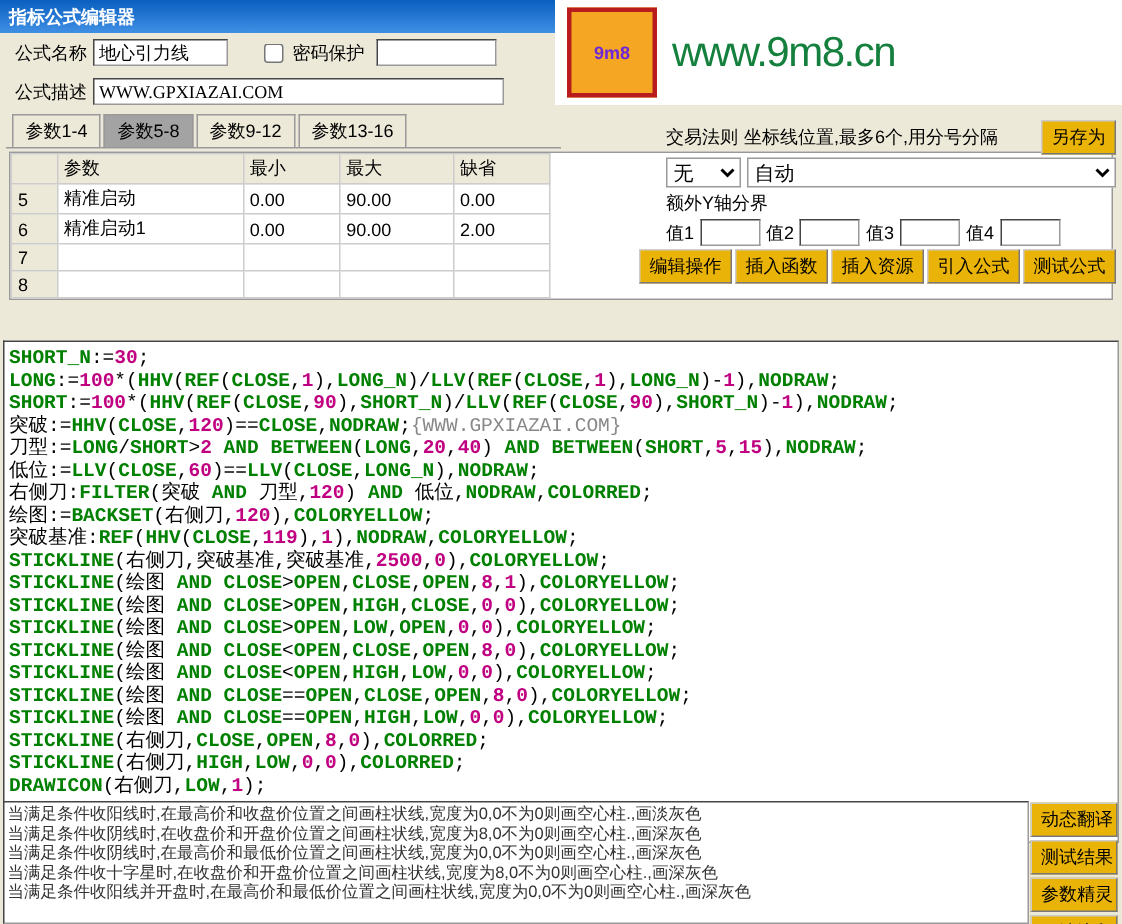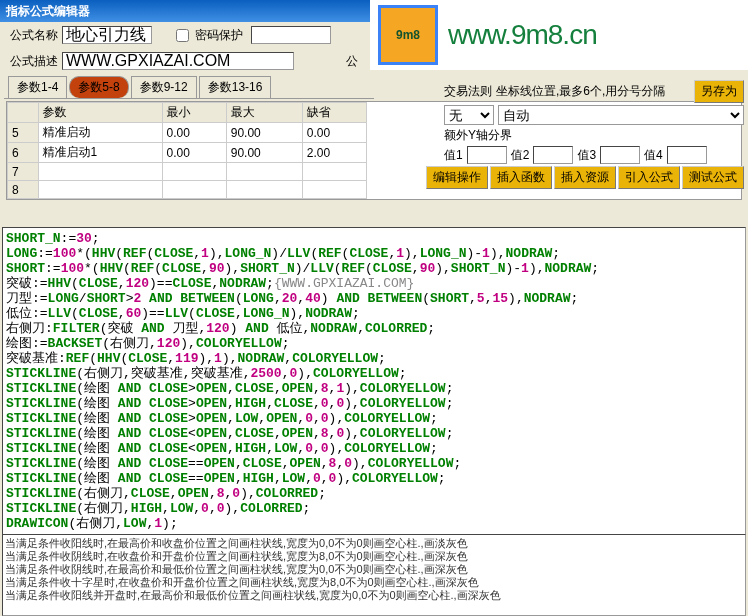--- a/index.html
+++ b/index.html
@@ -1,26 +1,26 @@
 <!DOCTYPE html>
 <html><head>
 <meta charset="utf-8">
 <style>
 * { box-sizing: border-box; margin: 0; padding: 0; }
 body { font-family: "SimSun", "宋体", sans-serif; font-size: 12px; background: #ece9d8; width: 748px; height: 616px; overflow: hidden; position: relative; }
 .titlebar { background: linear-gradient(#0a5fbf, #3f8fe4); color: #fff; height: 22px; line-height: 22px; padding-left: 6px; font-weight: bold; }
 .watermark { position: absolute; top: 0; left: 370px; right: 0; height: 70px; background: #fff; display: flex; align-items: center; z-index: 5; }
-.watermark .logo { width: 60px; height: 60px; background: #f5a623; border: 3px solid #3b82f6; margin-left: 8px; display:flex; align-items:center; justify-content:center; color:#14532d; font-weight:bold; }
+.watermark .logo { width: 60px; height: 60px; background: #f5a623; border: 3px solid #b91c1c; margin-left: 8px; display:flex; align-items:center; justify-content:center; color:#6d28d9; font-weight:bold; }
 .watermark .url { font-size: 28px; font-weight: normal; color: #15803d; margin-left: 10px; letter-spacing: -1px; }
 .form-row { display: flex; align-items: center; padding: 4px 6px; gap: 4px; }
 .form-row label { min-width: 52px; text-align: right; }
-input[type=text] { border: 1px inset #999; height: 18px; padding: 1px 3px; font-family: inherit; font-size: 16px; background:#fff; }
+input[type=text] { border: 1px inset #999; height: 18px; padding: 1px 3px; font-family: inherit; font-size: 12px; background:#fff; }
 .tabs { display: flex; border-bottom: 1px solid #999; padding-left: 4px; margin-top:2px; }
 .tab { border: 1px solid #999; border-bottom: none; padding: 2px 8px; background: #ece9d8; margin-right: 2px; cursor: pointer; }
-.tab.active { background: #c2410c; border-radius: 10px; }
+.tab.active { background: #a3a3a3; }
 .param-table { margin: 2px 6px; border: 1px solid #999; background: #fff; }
 .param-table table { border-collapse: collapse; width: 360px; }
 .param-table th, .param-table td { border: 1px solid #ccc; padding: 1px 4px; font-weight: normal; text-align: left; height: 18px; }
 .param-table th { background: #ece9d8; }
 .right-panel { position: absolute; right: 4px; top: 80px; width: 300px; display:flex; flex-direction:column; gap:2px; }
 .right-row { display:flex; align-items:center; gap:4px; }
 .right-row label {white-space:nowrap;}
 select { border:1px solid #999; height:20px; background:#fff; font-family:inherit;}
 button { font-family: inherit; font-size: 12px; padding: 2px 6px; border: 1px outset #ccc; background: #eab308; cursor:pointer; white-space:nowrap; }
 .btn-row { display:flex; gap:2px; justify-content:flex-end; }
@@ -52,21 +52,21 @@
   <span class="cbwrap" style="margin-left:20px">
     <input type="checkbox" style="">
     <label>密码保护</label>
   </span>
   <input type="text" style="width: 80px; margin-left: 4px;">
   <label style="margin-left:20px">公</label>
 </div>
 
 <div class="form-row">
   <label>公式描述</label>
-  <input type="text" style="width: 232px;" value="WWW.GPXIAZAI.COM">
+  <input type="text" style="width: 274px; font-family: Liberation Serif, serif;" value="WWW.GPXIAZAI.COM">
   <label style="margin-left:8px">公</label>
 </div>
 
 <div class="tabs" id="param-tabs" style="width:370px;margin-left:4px">
     <div class="tab">参数1-4</div>
     <div class="tab active">参数5-8</div>
     <div class="tab">参数9-12</div>
     <div class="tab">参数13-16</div>
   </div>
 
@@ -149,13 +149,19 @@
 <div class="code-area" id="code"><div><span class="c-kw">SHORT_N</span><span class="c-op">:=</span><span class="c-num">30</span><span class="c-op">;</span></div><div><span class="c-kw">LONG</span><span class="c-op">:=</span><span class="c-num">100</span><span class="c-op">*(</span><span class="c-kw">HHV</span><span class="c-op">(</span><span class="c-kw">REF</span><span class="c-op">(</span><span class="c-kw">CLOSE</span><span class="c-op">,</span><span class="c-num">1</span><span class="c-op">)</span><span class="c-op">,</span><span class="c-kw">LONG_N</span><span class="c-op">)/</span><span class="c-kw">LLV</span><span class="c-op">(</span><span class="c-kw">REF</span><span class="c-op">(</span><span class="c-kw">CLOSE</span><span class="c-op">,</span><span class="c-num">1</span><span class="c-op">)</span><span class="c-op">,</span><span class="c-kw">LONG_N</span><span class="c-op">)-</span><span class="c-num">1</span><span class="c-op">)</span><span class="c-op">,</span><span class="c-kw">NODRAW</span><span class="c-op">;</span></div><div><span class="c-kw">SHORT</span><span class="c-op">:=</span><span class="c-num">100</span><span class="c-op">*(</span><span class="c-kw">HHV</span><span class="c-op">(</span><span class="c-kw">REF</span><span class="c-op">(</span><span class="c-kw">CLOSE</span><span class="c-op">,</span><span class="c-num">90</span><span class="c-op">)</span><span class="c-op">,</span><span class="c-kw">SHORT_N</span><span class="c-op">)/</span><span class="c-kw">LLV</span><span class="c-op">(</span><span class="c-kw">REF</span><span class="c-op">(</span><span class="c-kw">CLOSE</span><span class="c-op">,</span><span class="c-num">90</span><span class="c-op">)</span><span class="c-op">,</span><span class="c-kw">SHORT_N</span><span class="c-op">)-</span><span class="c-num">1</span><span class="c-op">)</span><span class="c-op">,</span><span class="c-kw">NODRAW</span><span class="c-op">;</span></div><div><span class="c-black">突破</span><span class="c-op">:=</span><span class="c-kw">HHV</span><span class="c-op">(</span><span class="c-kw">CLOSE</span><span class="c-op">,</span><span class="c-num">120</span><span class="c-op">)==</span><span class="c-kw">CLOSE</span><span class="c-op">,</span><span class="c-kw">NODRAW</span><span class="c-op">;</span><span class="c-cm">{WWW.GPXIAZAI.COM}</span></div><div><span class="c-black">刀型</span><span class="c-op">:=</span><span class="c-kw">LONG</span><span class="c-op">/</span><span class="c-kw">SHORT</span><span class="c-op">&gt;</span><span class="c-num">2</span><span class="c-kw"> AND BETWEEN</span><span class="c-op">(</span><span class="c-kw">LONG</span><span class="c-op">,</span><span class="c-num">20</span><span class="c-op">,</span><span class="c-num">40</span><span class="c-op">)</span><span class="c-kw"> AND BETWEEN</span><span class="c-op">(</span><span class="c-kw">SHORT</span><span class="c-op">,</span><span class="c-num">5</span><span class="c-op">,</span><span class="c-num">15</span><span class="c-op">)</span><span class="c-op">,</span><span class="c-kw">NODRAW</span><span class="c-op">;</span></div><div><span class="c-black">低位</span><span class="c-op">:=</span><span class="c-kw">LLV</span><span class="c-op">(</span><span class="c-kw">CLOSE</span><span class="c-op">,</span><span class="c-num">60</span><span class="c-op">)==</span><span class="c-kw">LLV</span><span class="c-op">(</span><span class="c-kw">CLOSE</span><span class="c-op">,</span><span class="c-kw">LONG_N</span><span class="c-op">)</span><span class="c-op">,</span><span class="c-kw">NODRAW</span><span class="c-op">;</span></div><div><span class="c-black">右侧刀</span><span class="c-op">:</span><span class="c-kw">FILTER</span><span class="c-op">(</span><span class="c-black">突破</span><span class="c-kw"> AND </span><span class="c-black">刀型</span><span class="c-op">,</span><span class="c-num">120</span><span class="c-op">)</span><span class="c-kw"> AND </span><span class="c-black">低位</span><span class="c-op">,</span><span class="c-kw">NODRAW</span><span class="c-op">,</span><span class="c-kw">COLORRED</span><span class="c-op">;</span></div><div><span class="c-black">绘图</span><span class="c-op">:=</span><span class="c-kw">BACKSET</span><span class="c-op">(</span><span class="c-black">右侧刀</span><span class="c-op">,</span><span class="c-num">120</span><span class="c-op">)</span><span class="c-op">,</span><span class="c-kw">COLORYELLOW</span><span class="c-op">;</span></div><div><span class="c-black">突破基准</span><span class="c-op">:</span><span class="c-kw">REF</span><span class="c-op">(</span><span class="c-kw">HHV</span><span class="c-op">(</span><span class="c-kw">CLOSE</span><span class="c-op">,</span><span class="c-num">119</span><span class="c-op">)</span><span class="c-op">,</span><span class="c-num">1</span><span class="c-op">)</span><span class="c-op">,</span><span class="c-kw">NODRAW</span><span class="c-op">,</span><span class="c-kw">COLORYELLOW</span><span class="c-op">;</span></div><div><span class="c-kw">STICKLINE</span><span class="c-op">(</span><span class="c-black">右侧刀</span><span class="c-op">,</span><span class="c-black">突破基准</span><span class="c-op">,</span><span class="c-black">突破基准</span><span class="c-op">,</span><span class="c-num">2500</span><span class="c-op">,</span><span class="c-num">0</span><span class="c-op">)</span><span class="c-op">,</span><span class="c-kw">COLORYELLOW</span><span class="c-op">;</span></div><div><span class="c-kw">STICKLINE</span><span class="c-op">(</span><span class="c-black">绘图</span><span class="c-kw"> AND </span><span class="c-kw">CLOSE</span><span class="c-op">&gt;</span><span class="c-kw">OPEN</span><span class="c-op">,</span><span class="c-kw">CLOSE</span><span class="c-op">,</span><span class="c-kw">OPEN</span><span class="c-op">,</span><span class="c-num">8</span><span class="c-op">,</span><span class="c-num">1</span><span class="c-op">)</span><span class="c-op">,</span><span class="c-kw">COLORYELLOW</span><span class="c-op">;</span></div><div><span class="c-kw">STICKLINE</span><span class="c-op">(</span><span class="c-black">绘图</span><span class="c-kw"> AND </span><span class="c-kw">CLOSE</span><span class="c-op">&gt;</span><span class="c-kw">OPEN</span><span class="c-op">,</span><span class="c-kw">HIGH</span><span class="c-op">,</span><span class="c-kw">CLOSE</span><span class="c-op">,</span><span class="c-num">0</span><span class="c-op">,</span><span class="c-num">0</span><span class="c-op">)</span><span class="c-op">,</span><span class="c-kw">COLORYELLOW</span><span class="c-op">;</span></div><div><span class="c-kw">STICKLINE</span><span class="c-op">(</span><span class="c-black">绘图</span><span class="c-kw"> AND </span><span class="c-kw">CLOSE</span><span class="c-op">&gt;</span><span class="c-kw">OPEN</span><span class="c-op">,</span><span class="c-kw">LOW</span><span class="c-op">,</span><span class="c-kw">OPEN</span><span class="c-op">,</span><span class="c-num">0</span><span class="c-op">,</span><span class="c-num">0</span><span class="c-op">)</span><span class="c-op">,</span><span class="c-kw">COLORYELLOW</span><span class="c-op">;</span></div><div><span class="c-kw">STICKLINE</span><span class="c-op">(</span><span class="c-black">绘图</span><span class="c-kw"> AND </span><span class="c-kw">CLOSE</span><span class="c-op">&lt;</span><span class="c-kw">OPEN</span><span class="c-op">,</span><span class="c-kw">CLOSE</span><span class="c-op">,</span><span class="c-kw">OPEN</span><span class="c-op">,</span><span class="c-num">8</span><span class="c-op">,</span><span class="c-num">0</span><span class="c-op">)</span><span class="c-op">,</span><span class="c-kw">COLORYELLOW</span><span class="c-op">;</span></div><div><span class="c-kw">STICKLINE</span><span class="c-op">(</span><span class="c-black">绘图</span><span class="c-kw"> AND </span><span class="c-kw">CLOSE</span><span class="c-op">&lt;</span><span class="c-kw">OPEN</span><span class="c-op">,</span><span class="c-kw">HIGH</span><span class="c-op">,</span><span class="c-kw">LOW</span><span class="c-op">,</span><span class="c-num">0</span><span class="c-op">,</span><span class="c-num">0</span><span class="c-op">)</span><span class="c-op">,</span><span class="c-kw">COLORYELLOW</span><span class="c-op">;</span></div><div><span class="c-kw">STICKLINE</span><span class="c-op">(</span><span class="c-black">绘图</span><span class="c-kw"> AND </span><span class="c-kw">CLOSE</span><span class="c-op">==</span><span class="c-kw">OPEN</span><span class="c-op">,</span><span class="c-kw">CLOSE</span><span class="c-op">,</span><span class="c-kw">OPEN</span><span class="c-op">,</span><span class="c-num">8</span><span class="c-op">,</span><span class="c-num">0</span><span class="c-op">)</span><span class="c-op">,</span><span class="c-kw">COLORYELLOW</span><span class="c-op">;</span></div><div><span class="c-kw">STICKLINE</span><span class="c-op">(</span><span class="c-black">绘图</span><span class="c-kw"> AND </span><span class="c-kw">CLOSE</span><span class="c-op">==</span><span class="c-kw">OPEN</span><span class="c-op">,</span><span class="c-kw">HIGH</span><span class="c-op">,</span><span class="c-kw">LOW</span><span class="c-op">,</span><span class="c-num">0</span><span class="c-op">,</span><span class="c-num">0</span><span class="c-op">)</span><span class="c-op">,</span><span class="c-kw">COLORYELLOW</span><span class="c-op">;</span></div><div><span class="c-kw">STICKLINE</span><span class="c-op">(</span><span class="c-black">右侧刀</span><span class="c-op">,</span><span class="c-kw">CLOSE</span><span class="c-op">,</span><span class="c-kw">OPEN</span><span class="c-op">,</span><span class="c-num">8</span><span class="c-op">,</span><span class="c-num">0</span><span class="c-op">)</span><span class="c-op">,</span><span class="c-kw">COLORRED</span><span class="c-op">;</span></div><div><span class="c-kw">STICKLINE</span><span class="c-op">(</span><span class="c-black">右侧刀</span><span class="c-op">,</span><span class="c-kw">HIGH</span><span class="c-op">,</span><span class="c-kw">LOW</span><span class="c-op">,</span><span class="c-num">0</span><span class="c-op">,</span><span class="c-num">0</span><span class="c-op">)</span><span class="c-op">,</span><span class="c-kw">COLORRED</span><span class="c-op">;</span></div><div><span class="c-kw">DRAWICON</span><span class="c-op">(</span><span class="c-black">右侧刀</span><span class="c-op">,</span><span class="c-kw">LOW</span><span class="c-op">,</span><span class="c-num">1</span><span class="c-op">);</span></div></div>
 
 <div class="bottom-area">
   <div class="desc-box" id="descbox">
       <div>当满足条件收阳线时,在最高价和收盘价位置之间画柱状线,宽度为0,0不为0则画空心柱.,画淡灰色</div>
       <div>当满足条件收阴线时,在收盘价和开盘价位置之间画柱状线,宽度为8,0不为0则画空心柱.,画深灰色</div>
       <div>当满足条件收阴线时,在最高价和最低价位置之间画柱状线,宽度为0,0不为0则画空心柱.,画深灰色</div>
       <div>当满足条件收十字星时,在收盘价和开盘价位置之间画柱状线,宽度为8,0不为0则画空心柱.,画深灰色</div>
       <div>当满足条件收阳线并开盘时,在最高价和最低价位置之间画柱状线,宽度为0,0不为0则画空心柱.,画深灰色</div>
     </div>
+  <div class="side-btns" id="sidebtns">
+      <button>动态翻译</button>
+      <button>测试结果</button>
+      <button>参数精灵</button>
+      <button>用法注释</button>
+    </div>
 </div>
 
 </body></html>

